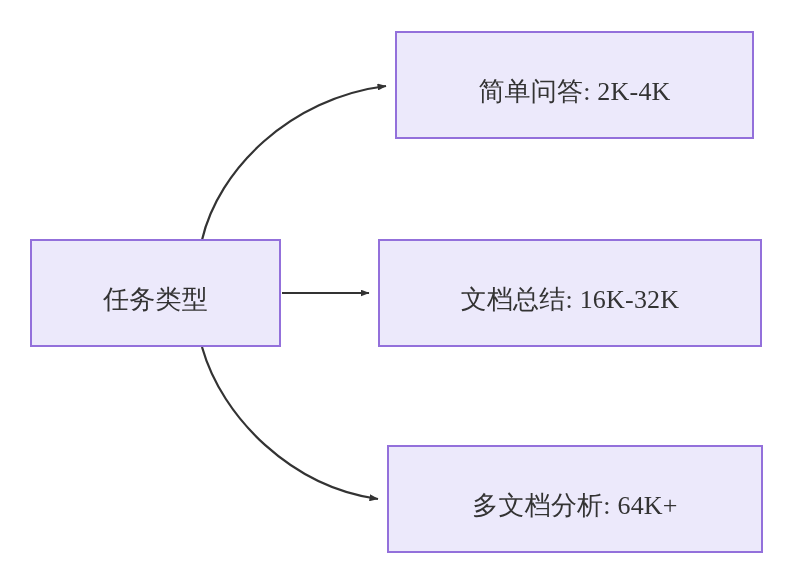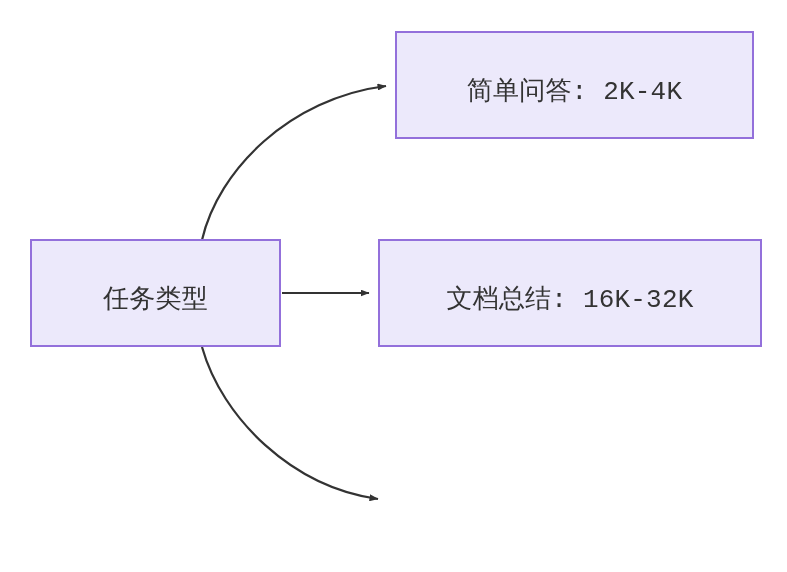--- a/index.html
+++ b/index.html
@@ -37,21 +37,21 @@
     align-items: center;
     justify-content: center;
     text-align: center;
   }
   .node-label {
     color: #333333;
     font-size: 26px;
     line-height: 1.25;
     letter-spacing: 0.2px;
     white-space: nowrap;
-    font-family: Liberation Mono, monospace;
+    font-family: Liberation Serif, serif;
     margin-top: 14px;
   }
   
   #node-root      { left: 30px;  top: 239px; width: 251px; height: 108px; align-items: center; }
   #node-child-0   { left: 395px; top: 31px;  width: 359px; height: 108px; }
   #node-child-1   { left: 378px; top: 239px; width: 384px; height: 108px; }
   #node-child-2   { left: 387px; top: 445px; width: 376px; height: 108px; }
 </style>
 </head>
 <body>
@@ -77,14 +77,17 @@
   </div>
 
   <div class="node" id="node-child-0">
     <span class="node-label">简单问答: 2K-4K</span>
   </div>
 
   <div class="node" id="node-child-1">
     <span class="node-label">文档总结: 16K-32K</span>
   </div>
 
+  <div class="node" id="node-child-2">
+    <span class="node-label">多文档分析: 64K+</span>
+  </div>
 
 </div>
 
 </body></html>

